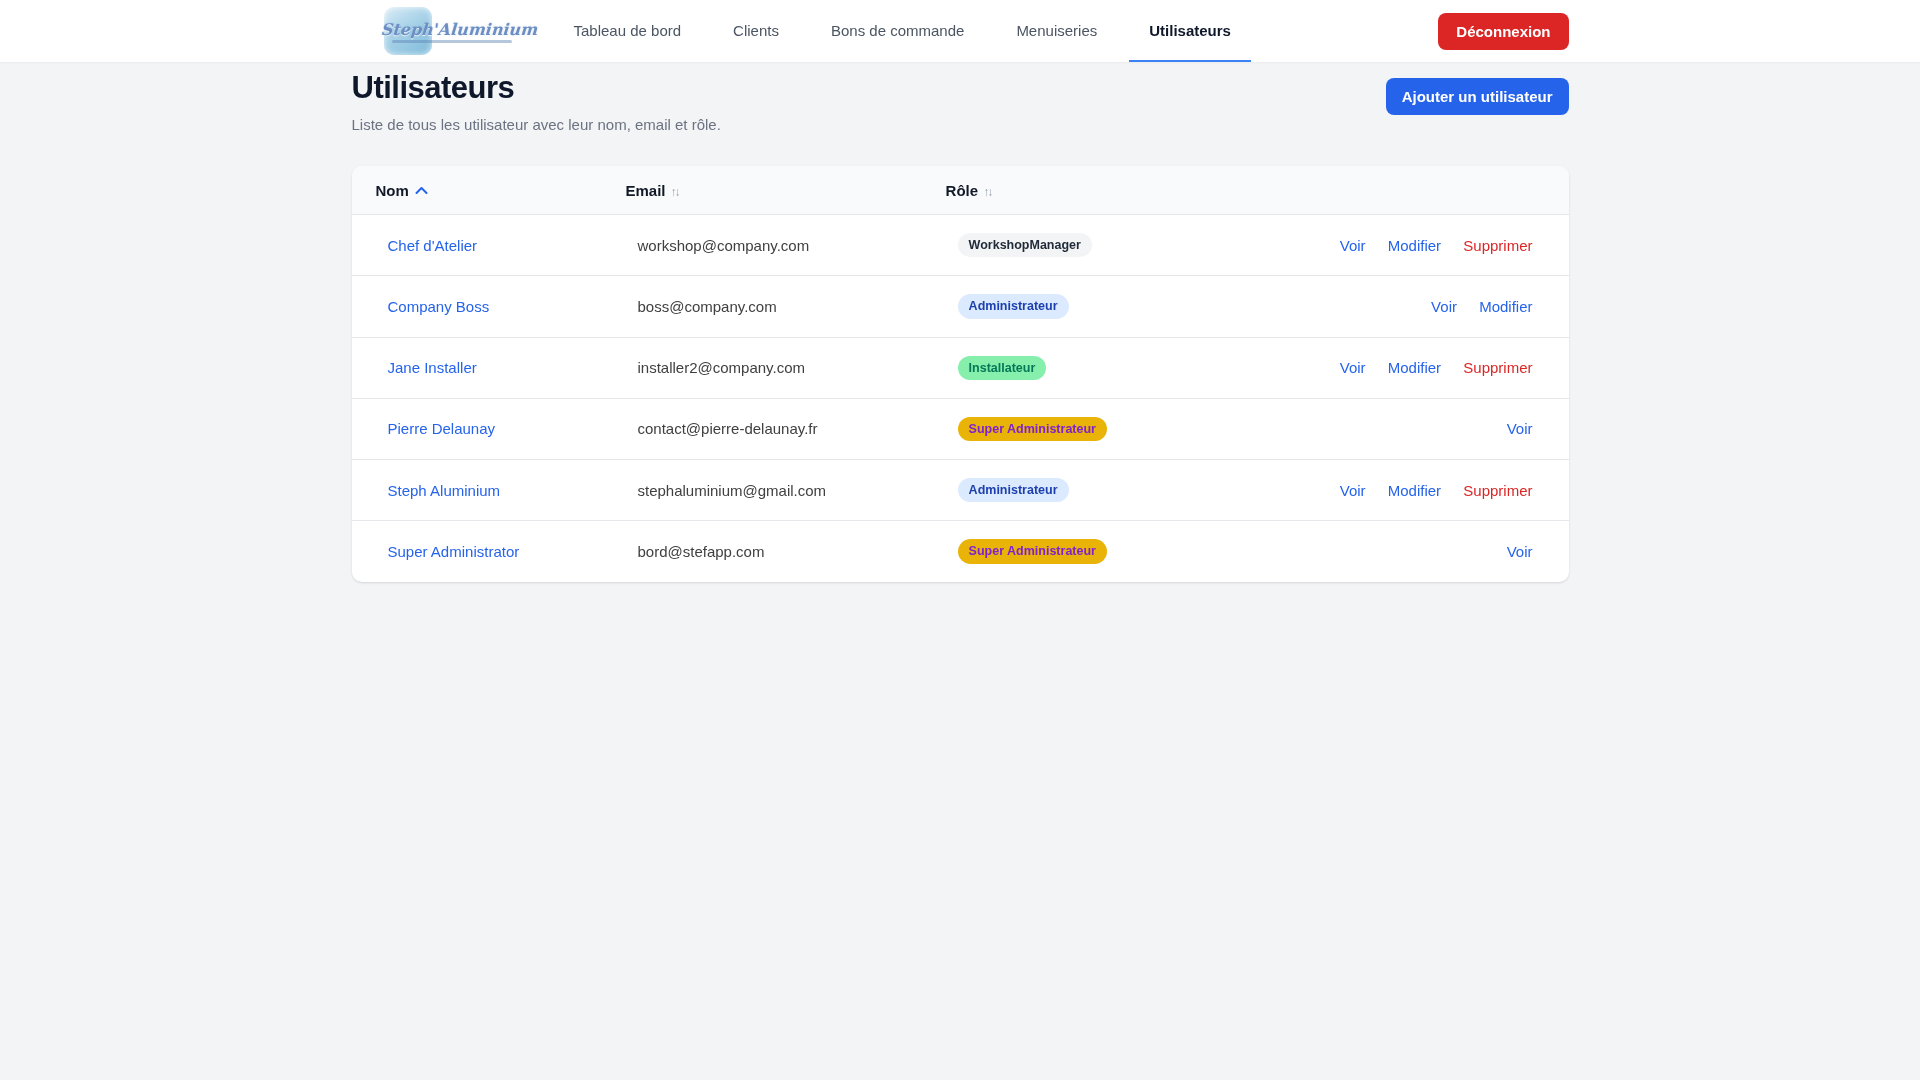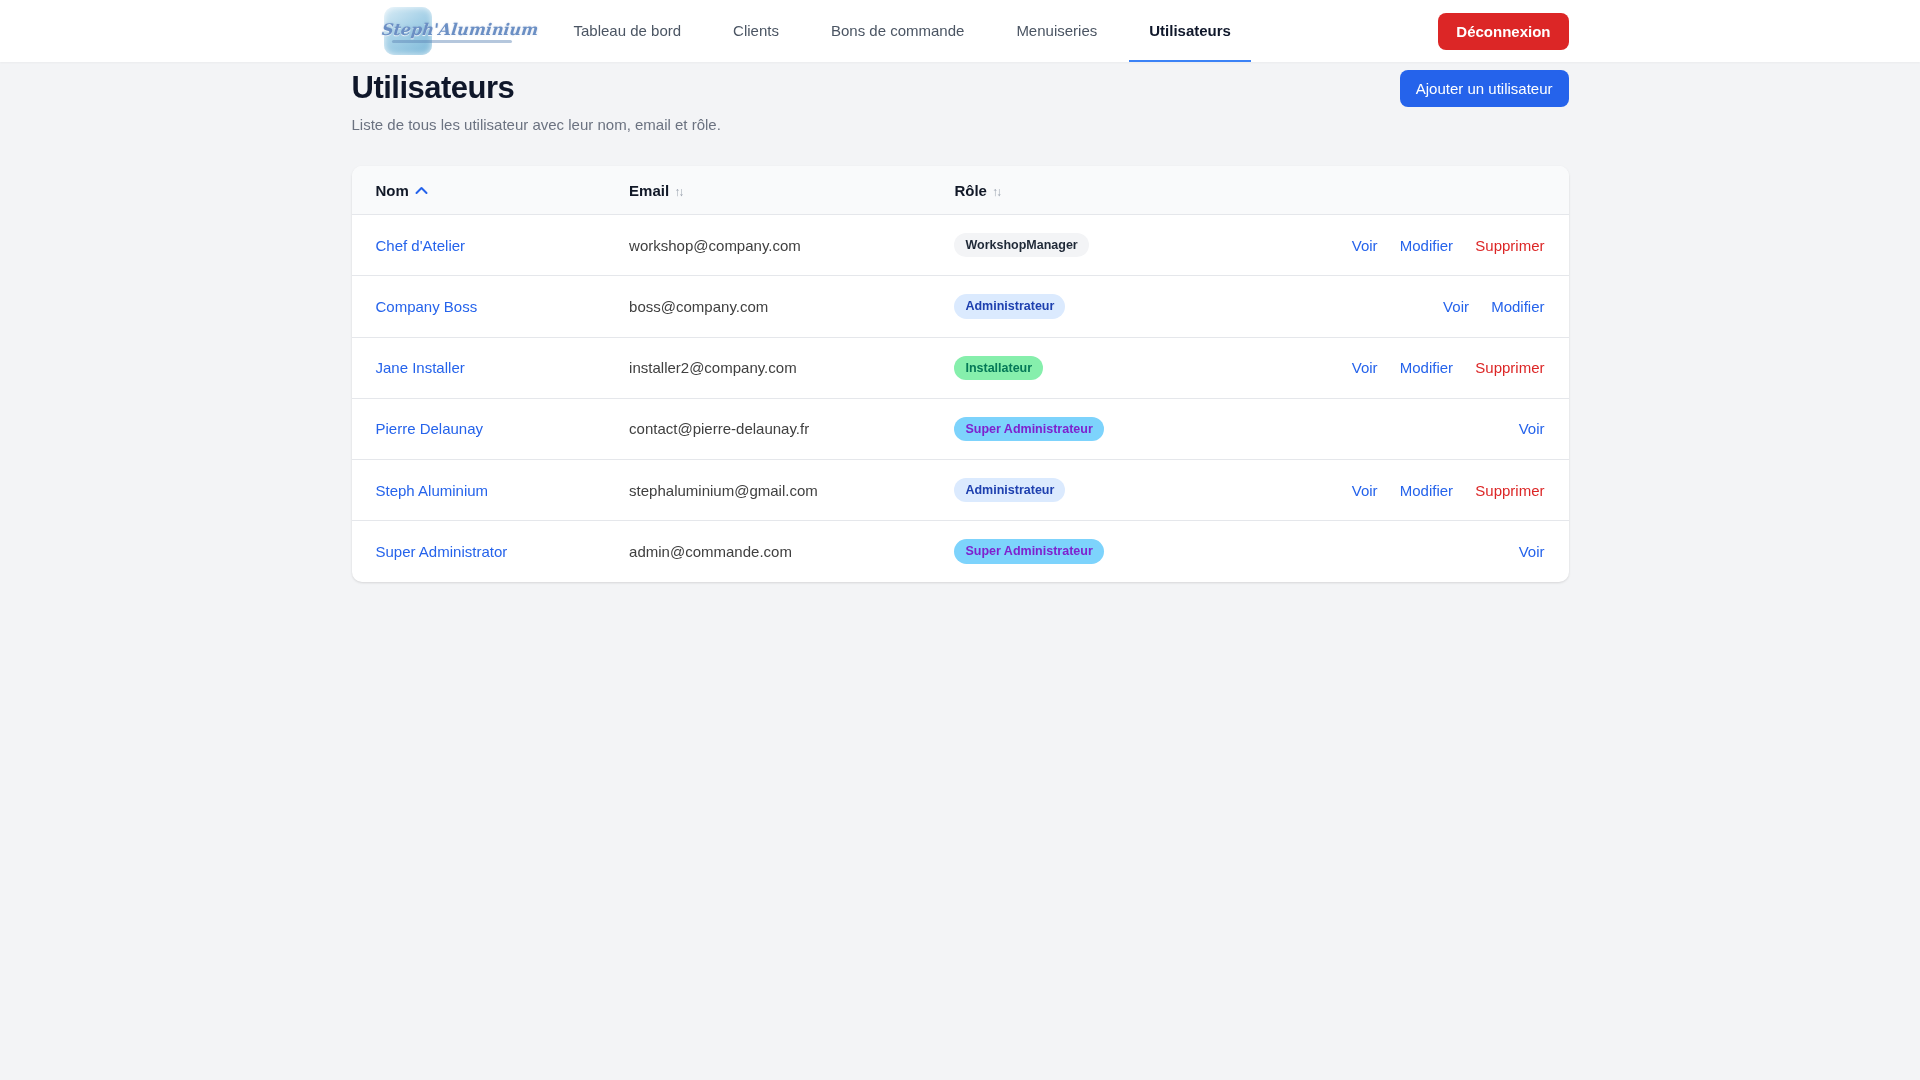--- a/index.html
+++ b/index.html
@@ -114,27 +114,28 @@
     font-weight: 800;
     letter-spacing: -0.5px;
     color: #0f172a;
   }
   .page-subtitle {
     margin-top: 10px;
     font-size: 15px;
     color: #6b7280;
   }
   .add-user-btn {
+    margin-top: 8px;
     background: #2563eb;
     color: #ffffff;
     border: none;
     border-radius: 8px;
     font-family: inherit;
     font-size: 15px;
-    font-weight: 400;
+    font-weight: 700;
     padding: 10px 16px;
     cursor: pointer;
   }
   
   .table-card {
     margin-top: 33px;
     background: #ffffff;
     border-radius: 10px;
     box-shadow: 0 1px 3px rgba(0,0,0,0.08), 0 1px 2px rgba(0,0,0,0.05);
     overflow: hidden;
@@ -162,21 +163,21 @@
   }
   .sort-arrows {
     display: inline-block;
     margin-left: 5px;
     font-size: 12px;
     font-weight: 400;
     color: #9ca3af;
     letter-spacing: -2px;
   }
   .users tbody td {
-    padding: 18px 24px;
+    padding: 18px 36px;
     border-top: 1px solid #e5e7eb;
     font-size: 15px;
     vertical-align: middle;
     white-space: nowrap;
   }
   .user-name {
     color: #2563eb;
     text-decoration: none;
     cursor: pointer;
   }
@@ -185,21 +186,21 @@
     display: inline-block;
     padding: 4px 11px;
     border-radius: 9999px;
     font-size: 12.5px;
     font-weight: 600;
     line-height: 1.3;
   }
   .badge-gray   { background: #f3f4f6; color: #1f2937; }
   .badge-blue   { background: #dbeafe; color: #1e40af; }
   .badge-green  { background: #86efac; color: #047857; }
-  .badge-purple { background: #7dd3fc; color: #7e22ce; }
+  .badge-purple { background: #eab308; color: #7e22ce; }
   .td-actions { text-align: right; }
   .action-link {
     margin-left: 18px;
     text-decoration: none;
     cursor: pointer;
     font-size: 15px;
   }
   .action-view, .action-edit { color: #2563eb; }
   .action-delete { color: #dc2626; }
 </style>
@@ -305,21 +306,21 @@
           <td><span class="badge badge-blue">Administrateur</span></td>
           <td class="td-actions">
             <a class="action-link action-view">Voir</a>
             <a class="action-link action-edit">Modifier</a>
             <a class="action-link action-delete">Supprimer</a>
           </td>
         </tr>
 
         <tr>
           <td><a class="user-name">Super Administrator</a></td>
-          <td><span class="user-email">admin@commande.com</span></td>
+          <td><span class="user-email">bord@stefapp.com</span></td>
           <td><span class="badge badge-purple">Super Administrateur</span></td>
           <td class="td-actions">
             <a class="action-link action-view">Voir</a>
           </td>
         </tr>
 
       </tbody>
     </table>
   </div>
 

